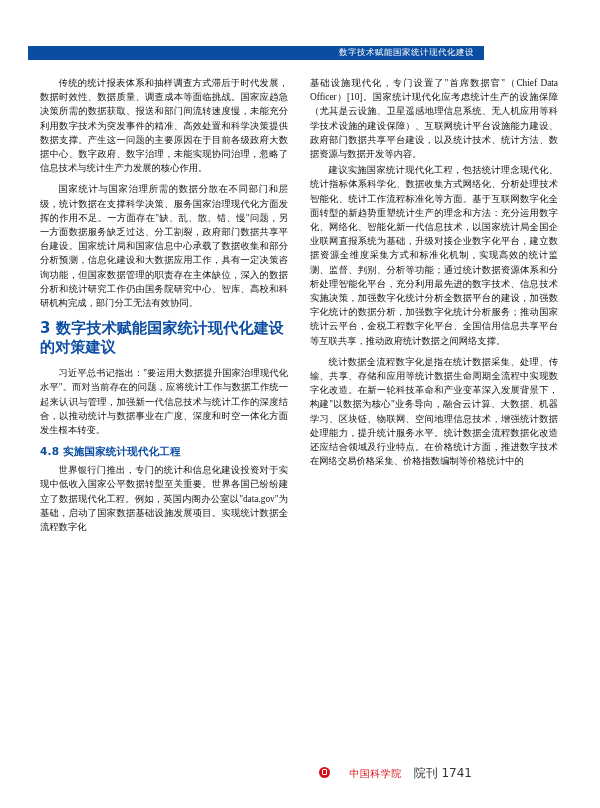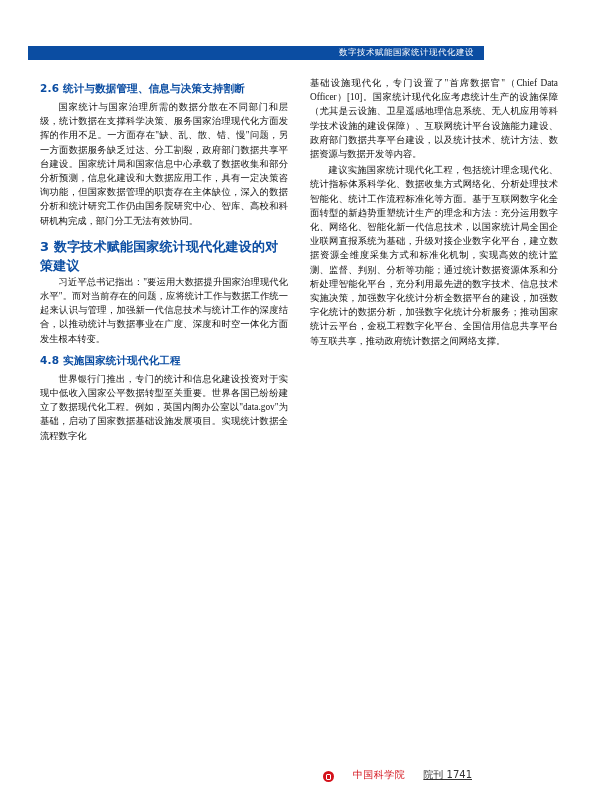--- a/index.html
+++ b/index.html
@@ -65,24 +65,24 @@
   .h2 {
     font-size: 10.5px;
     font-weight: bold;
     color: #0b4da2;
     margin: 0 0 4px 0;
     line-height: 15px;
     font-family: "DejaVu Sans", sans-serif;
     letter-spacing: 0.2px;
   }
   .h1 {
-    font-size: 13px;
+    font-size: 15px;
     font-weight: bold;
     color: #0b4da2;
-    margin: 9px 0 0 0;
+    margin: 9px 0 9px 0;
     line-height: 19px;
     font-family: "DejaVu Sans", sans-serif;
     letter-spacing: 0.2px;
   }
   p.body {
     font-size: 9.3px;
     line-height: 14.2px;
     margin: 0 0 2px 0;
     text-align: justify;
     text-justify: inter-ideograph;
@@ -97,21 +97,21 @@
   .footer {
     position: absolute;
     bottom: 26px;
     right: 40px;
     display: flex;
     align-items: center;
     gap: 4px;
   }
   .footer-logo {
     display: flex;
-    align-items: flex-end;
+    align-items: flex-start;
     gap: 19px;
     margin-left: 29px;
   }
   .logo-dot {
     width: 11px;
     height: 11px;
     border-radius: 50%;
     background: #d4121b;
     display: inline-block;
     position: relative;
@@ -127,64 +127,64 @@
     border-radius: 1px;
     box-sizing: border-box;
   }
   .logo-text {
     font-size: 10px;
     color: #d4121b;
     font-family: "DejaVu Sans", sans-serif;
     letter-spacing: 0.5px;
   }
   .footer-meta {
-    font-size: 10px;
+    font-size: 12px;
     color: #333;
     font-family: "DejaVu Sans", sans-serif;
-    margin-left: 14px;
-    text-decoration: underline;
+    margin-left: 8px;
   }
 </style>
 </head>
 <body>
 
 <div class="page">
 
   <div class="running-header">
     <div class="rh-bar"></div>
     <div class="rh-title">数字技术赋能国家统计现代化建设</div>
   </div>
 
   <div class="columns">
 
     <div class="col">
 
+      <p class="body">传统的统计报表体系和抽样调查方式滞后于时代发展，数据时效性、数据质量、调查成本等面临挑战。国家应趋急决策所需的数据获取、报送和部门间流转速度慢，未能充分利用数字技术为突发事件的精准、高效处置和科学决策提供数据支撑。产生这一问题的主要原因在于目前各级政府大数据中心、数字政府、数字治理，未能实现协同治理，忽略了信息技术与统计生产力发展的核心作用。</p>
 
       <div class="spacer-sm"></div>
 
-      <h2 class="h2">2.6 统计与数据管理、信息与决策支持割断</h2>
       <p class="body">国家统计与国家治理所需的数据分散在不同部门和层级，统计数据在支撑科学决策、服务国家治理现代化方面发挥的作用不足。一方面存在"缺、乱、散、错、慢"问题，另一方面数据服务缺乏过达、分工割裂，政府部门数据共享平台建设。国家统计局和国家信息中心承载了数据收集和部分分析预测，信息化建设和大数据应用工作，具有一定决策咨询功能，但国家数据管理的职责存在主体缺位，深入的数据分析和统计研究工作仍由国务院研究中心、智库、高校和科研机构完成，部门分工无法有效协同。</p>
 
       <h1 class="h1">3  数字技术赋能国家统计现代化建设的对策建议</h1>
       <p class="body">习近平总书记指出："要运用大数据提升国家治理现代化水平"。而对当前存在的问题，应将统计工作与数据工作统一起来认识与管理，加强新一代信息技术与统计工作的深度结合，以推动统计与数据事业在广度、深度和时空一体化方面发生根本转变。</p>
 
       <div class="spacer-sm"></div>
 
       <h2 class="h2">4.8 实施国家统计现代化工程</h2>
       <p class="body">世界银行门推出，专门的统计和信息化建设投资对于实现中低收入国家公平数据转型至关重要。世界各国已纷纷建立了数据现代化工程。例如，英国内阁办公室以"data.gov"为基础，启动了国家数据基础设施发展项目。实现统计数据全流程数字化</p>
 
     </div>
 
     <div class="col">
 
       <p class="body noindent">基础设施现代化，专门设置了"首席数据官"（Chief Data Officer）[10]。国家统计现代化应考虑统计生产的设施保障（尤其是云设施、卫星遥感地理信息系统、无人机应用等科学技术设施的建设保障）、互联网统计平台设施能力建设、政府部门数据共享平台建设，以及统计技术、统计方法、数据资源与数据开发等内容。</p>
       <p class="body">建议实施国家统计现代化工程，包括统计理念现代化、统计指标体系科学化、数据收集方式网络化、分析处理技术智能化、统计工作流程标准化等方面。基于互联网数字化全面转型的新趋势重塑统计生产的理念和方法：充分运用数字化、网络化、智能化新一代信息技术，以国家统计局全国企业联网直报系统为基础，升级对接企业数字化平台，建立数据资源全维度采集方式和标准化机制，实现高效的统计监测、监督、判别、分析等功能；通过统计数据资源体系和分析处理智能化平台，充分利用最先进的数字技术、信息技术实施决策，加强数字化统计分析全数据平台的建设，加强数字化统计的数据分析，加强数字化统计分析服务；推动国家统计云平台，金税工程数字化平台、全国信用信息共享平台等互联共享，推动政府统计数据之间网络支撑。</p>
 
       <div class="spacer-sm"></div>
 
+      <p class="body">统计数据全流程数字化是指在统计数据采集、处理、传输、共享、存储和应用等统计数据生命周期全流程中实现数字化改造。在新一轮科技革命和产业变革深入发展背景下，构建"以数据为核心"业务导向，融合云计算、大数据、机器学习、区块链、物联网、空间地理信息技术，增强统计数据处理能力，提升统计服务水平。统计数据全流程数据化改造还应结合领域及行业特点。在价格统计方面，推进数字技术在网络交易价格采集、价格指数编制等价格统计中的</p>
 
     </div>
   </div>
 
   <div class="footer">
     <div class="footer-logo">
       <span class="logo-dot"></span>
       <span class="logo-text">中国科学院</span>
     </div>
     <div class="footer-meta">院刊 1741</div>

